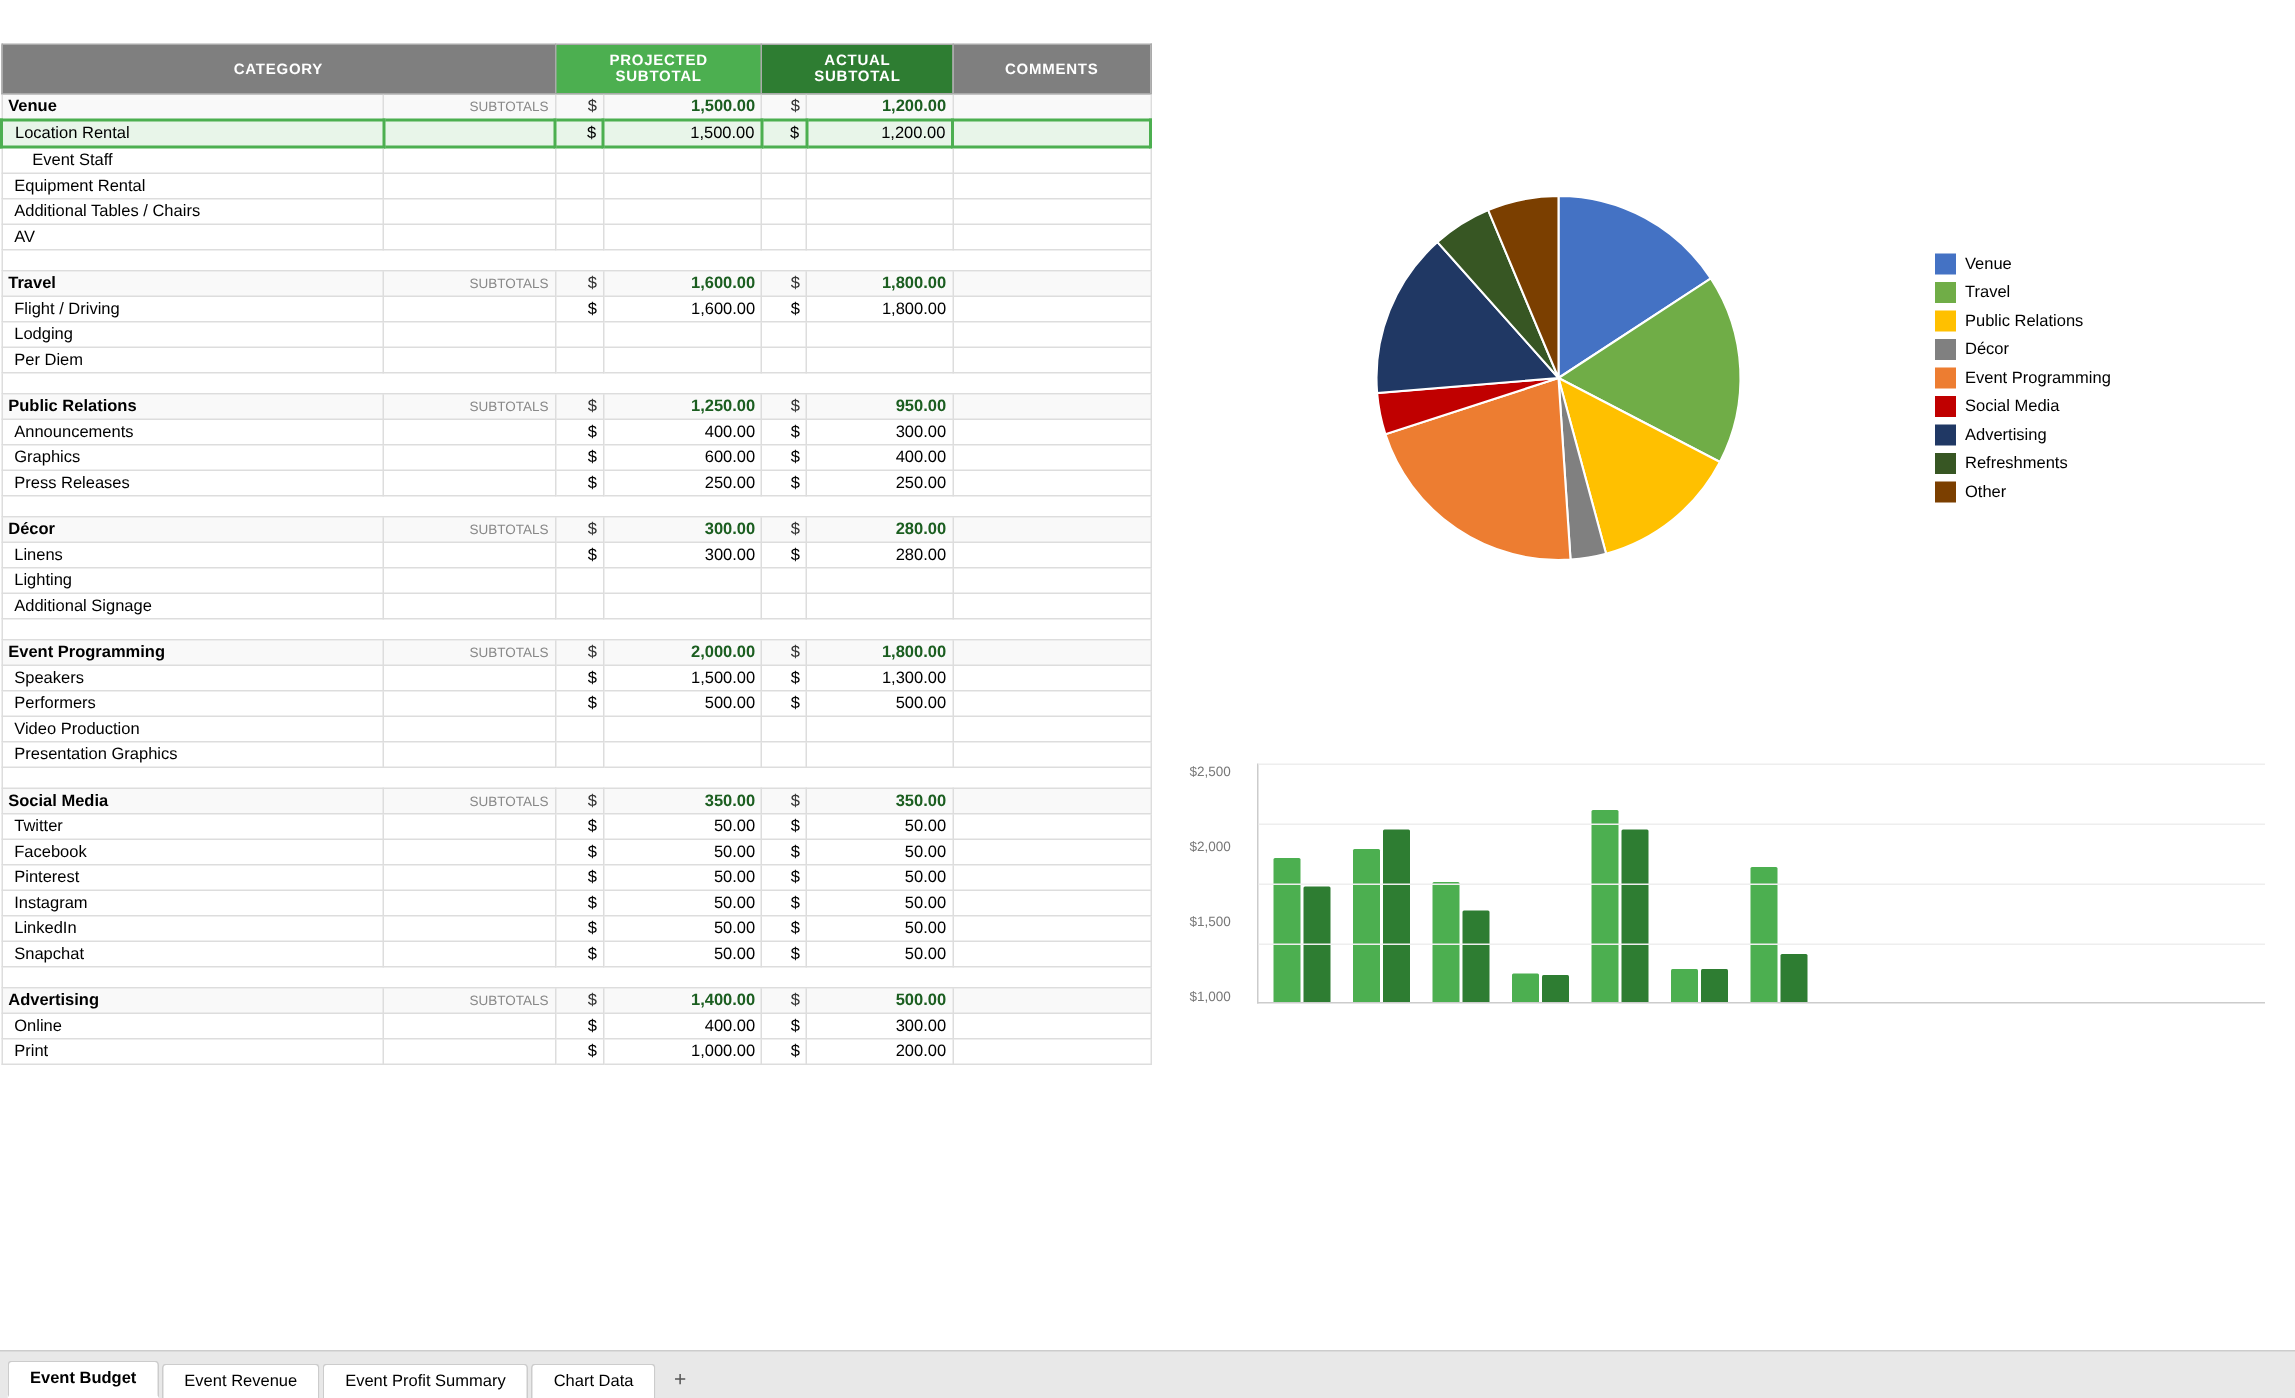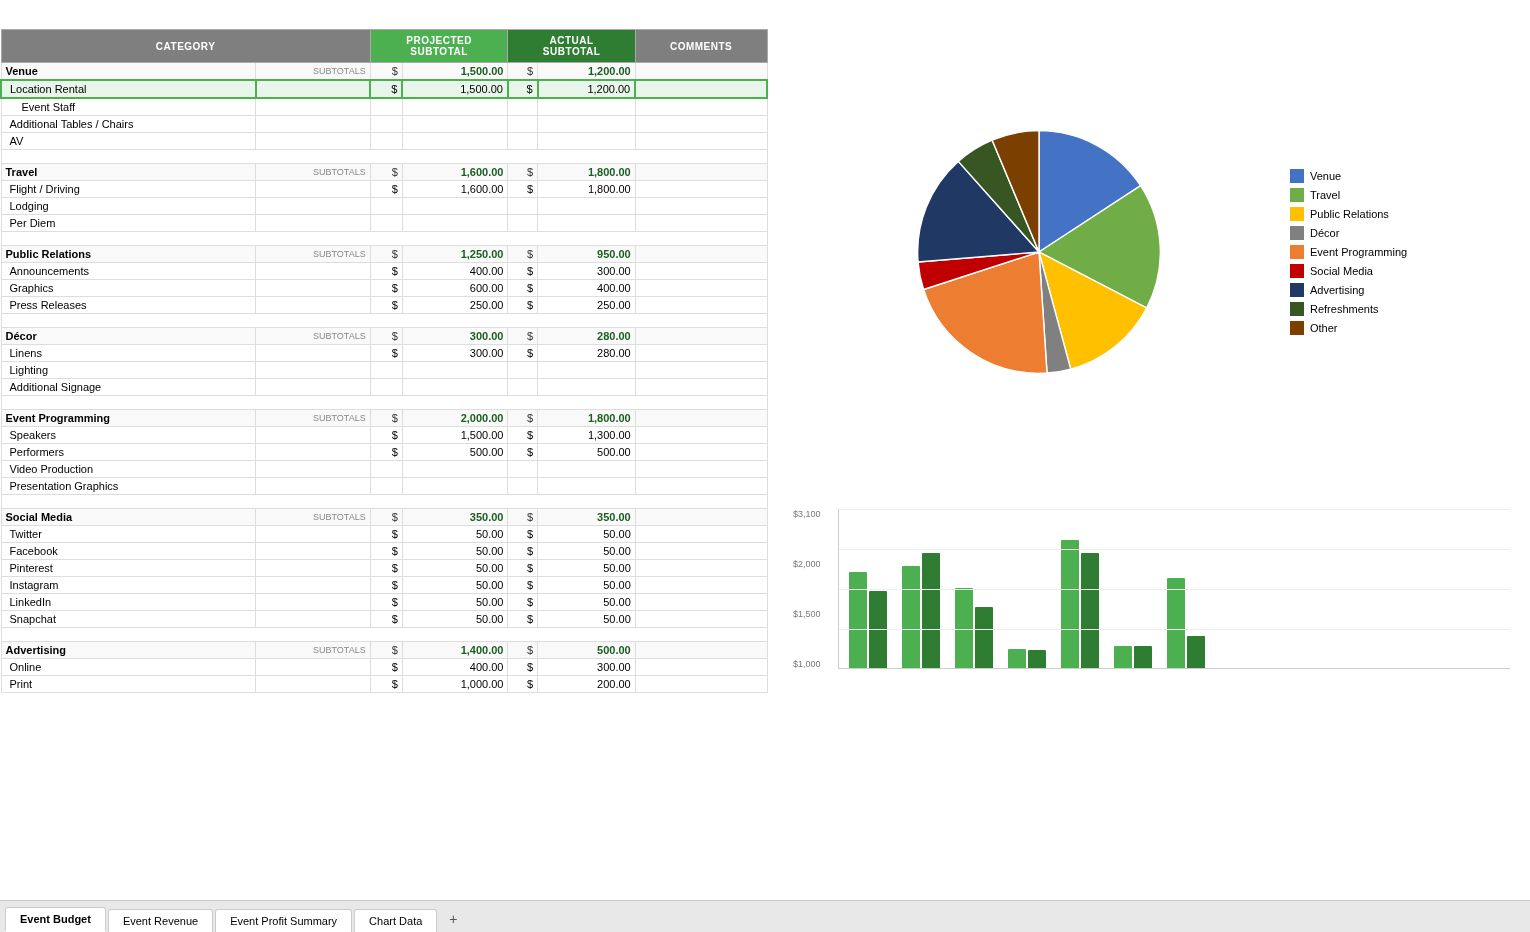--- a/index.html
+++ b/index.html
@@ -118,20 +118,29 @@
       <td class="item-name" style="padding-left:8px;">Location Rental</td>
       <td></td>
       <td style="text-align:right;">$</td>
       <td style="text-align:right;">1,500.00</td>
       <td style="text-align:right;">$</td>
       <td style="text-align:right;">1,200.00</td>
       <td></td>
     </tr>
             <tr class="sub-row">
       <td class="item-name" style="padding-left:20px;">Event Staff</td>
+      <td></td>
+      <td style="text-align:right;"></td>
+      <td style="text-align:right;"></td>
+      <td style="text-align:right;"></td>
+      <td style="text-align:right;"></td>
+      <td></td>
+    </tr>
+            <tr class="sub-row">
+      <td class="item-name" style="padding-left:8px;">Equipment Rental</td>
       <td></td>
       <td style="text-align:right;"></td>
       <td style="text-align:right;"></td>
       <td style="text-align:right;"></td>
       <td style="text-align:right;"></td>
       <td></td>
     </tr>
             <tr class="sub-row">
       <td class="item-name" style="padding-left:8px;">Additional Tables / Chairs</td>
       <td></td>
@@ -473,21 +482,21 @@
     <span>Other</span>
   </div>
               </div>
           </div>
         </div>
 
         <div class="bar-section">
           <div class="bar-section-title"></div>
           <div style="position: relative; padding-left: 50px;">
             <div style="position: absolute; left: 0; top: 0; height: 160px; display: flex; flex-direction: column; justify-content: space-between; font-size: 9px; color: #777; padding: 0 5px;">
-              <span>$3,100</span>
+              <span>$2,500</span>
               <span>$2,000</span>
               <span>$1,500</span>
               <span>$1,000</span>
             </div>
             <div id="bar-chart-inner" style="display: flex; align-items: flex-end; height: 160px; gap: 15px; border-left: 1px solid #ccc; border-bottom: 1px solid #ccc; position: relative;">
 
               <div style="position: absolute; left: 0; right: 0; top: 0; border-top: 1px solid #eee;"></div>
               <div style="position: absolute; left: 0; right: 0; top: 40px; border-top: 1px solid #eee;"></div>
               <div style="position: absolute; left: 0; right: 0; top: 80px; border-top: 1px solid #eee;"></div>
               <div style="position: absolute; left: 0; right: 0; top: 120px; border-top: 1px solid #eee;"></div>

